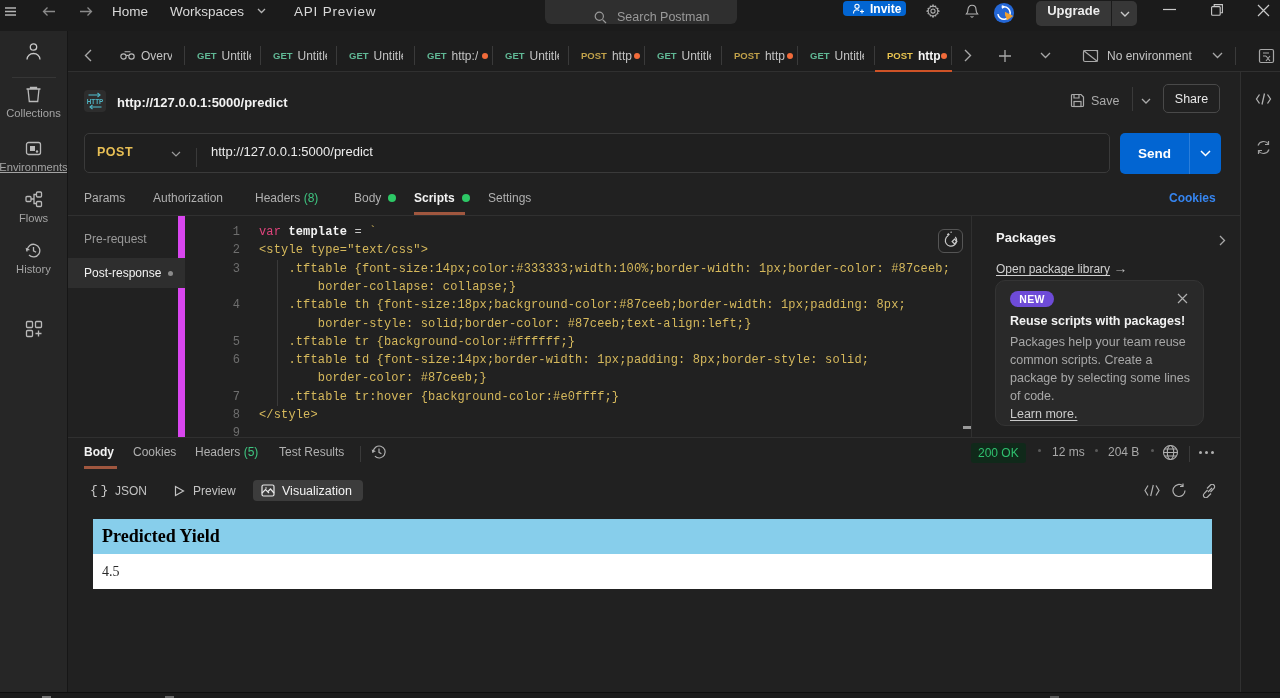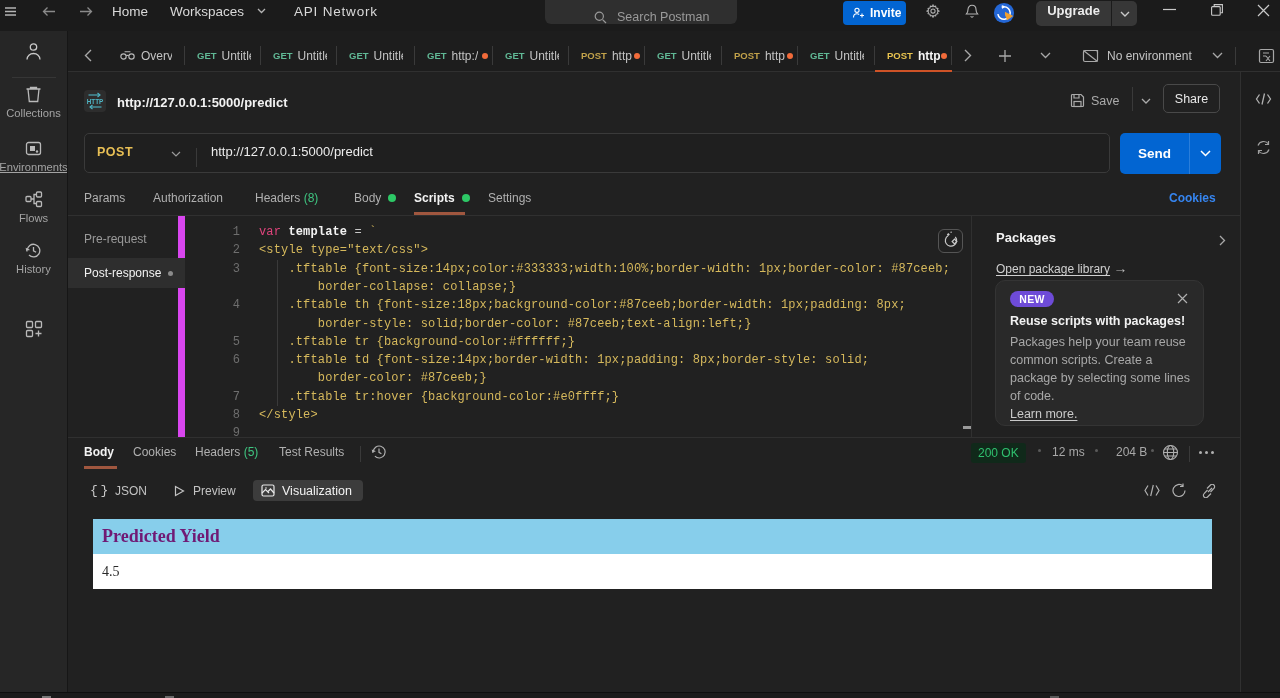--- a/index.html
+++ b/index.html
@@ -100,28 +100,28 @@
       <svg width="14" height="11" viewBox="0 0 14 11">
         <g stroke="#8a8a8a" stroke-width="1.3" fill="none">
           <path d="M1 5.5h11.5M8.5 1.5l4 4-4 4"></path>
         </g>
       </svg>
     </div>
   <div class="item" style="left:112px;">Home</div>
   <div class="item" style="left:170px;">Workspaces<svg style="margin-left:13px" width="9" height="6" viewBox="0 0 9 6">
         <path d="M1 1l3.5 3.5L8 1" stroke="#b4b4b4" stroke-width="1.3" fill="none"></path>
       </svg></div>
-  <div class="item" style="left:294px; letter-spacing:.8px;">API Network</div>
+  <div class="item" style="left:294px; letter-spacing:.8px;">API Preview</div>
   <div style="position:absolute; left:545px; top:0; height:24px; width:192px; background:#2f2f2f; border-radius:0 0 6px 6px; display:flex; align-items:flex-end; font-size:12.5px; color:#9a9a9a;padding-left:16px;">
     <svg style="margin-left:33px; margin-right:10px;" width="13" height="13" viewBox="0 0 13 13">
         <circle cx="5.3" cy="5.3" r="4.1" stroke="#9a9a9a" stroke-width="1.2" fill="none"></circle>
         <path d="M8.6 8.6L12 12" stroke="#9a9a9a" stroke-width="1.2"></path>
       </svg>
     Search Postman</div>
-  <div style="position:absolute; left:843px; top:1px; height:24px; width:63px; background:#0265d2; border-radius:4px; color:#fff; font-size:12px; font-weight:bold; display:flex; align-items:center;">
+  <div style="position:absolute; left:843px; top:1px; height:15px; width:63px; background:#0265d2; border-radius:4px; color:#fff; font-size:12px; font-weight:bold; display:flex; align-items:center;">
     <svg width="13" height="12" viewBox="0 0 13 12" style="margin-left:9px; margin-right:5px;">
         <g stroke="#fff" stroke-width="1.1" fill="none">
           <circle cx="5" cy="3.3" r="2.1"></circle>
           <path d="M1.5 10.5c0-2.2 1.6-3.7 3.5-3.7.8 0 1.6.3 2.2.7"></path>
           <path d="M10 6.5v4M8 8.5h4"></path>
         </g>
       </svg>Invite</div>
   <div class="item" style="left:926px;">
       <svg width="14" height="14" viewBox="0 0 16 16">
         <g stroke="#b4b4b4" stroke-width="1.2" fill="none">
@@ -488,21 +488,21 @@
             <path d="M2.2 8a6 6 0 1 1 1.7 4.2"></path>
             <path d="M2 9l-.5-2.6L4.3 7.5"></path>
             <path d="M8 4.5v3.8l2.4 1.4"></path>
           </g>
         </svg>
       </div>
     <div style="position:absolute; left:903px; top:5px; height:20px; padding:0 7px; background:#10291a; border-radius:3px; display:flex; align-items:center; color:#2fc06e; font-size:12px;">200 OK</div>
     <div style="position:absolute; left:970px; top:11px; width:3px; height:3px; border-radius:50%; background:#5a5a5a;"></div>
     <div class="t" style="left:984px; color:#a8a8a8;">12 ms</div>
     <div style="position:absolute; left:1027px; top:11px; width:3px; height:3px; border-radius:50%; background:#5a5a5a;"></div>
-    <div class="t" style="left:1040px; color:#a8a8a8;margin-left:8px;">204 B</div>
+    <div class="t" style="left:1040px; color:#a8a8a8;">204 B</div>
     <div style="position:absolute; left:1083px; top:11px; width:3px; height:3px; border-radius:50%; background:#5a5a5a;"></div>
     <div class="t" style="left:1094px;">
         <svg width="17" height="17" viewBox="0 0 17 17">
           <g stroke="#b0b0b0" stroke-width="1.1" fill="none">
             <circle cx="8.5" cy="8.5" r="7"></circle>
             <ellipse cx="8.5" cy="8.5" rx="3.2" ry="7"></ellipse>
             <path d="M1.5 8.5h14M2.5 5h12M2.5 12h12"></path>
           </g>
         </svg>
       </div>
@@ -548,21 +548,21 @@
     <div style="position:absolute; left:1134px; top:13px;">
         <svg width="14" height="14" viewBox="0 0 14 14">
           <g stroke="#b0b0b0" stroke-width="1.2" fill="none">
             <path d="M6 8l4-4M5 4.5L8.5 1a2.4 2.4 0 0 1 3.4 3.4L8.5 8M9 9.5L5.5 13a2.4 2.4 0 0 1-3.4-3.4L5.5 6"></path>
           </g>
         </svg>
       </div>
   </div>
   <div id="viztable">
     <div style="height:35px; background:#87ceeb; display:flex; align-items:center;">
-      <span style="margin-left:9px; font-family:'Liberation Serif',serif; font-size:18px; font-weight:bold; color:#701a75;">Predicted Yield</span>
+      <span style="margin-left:9px; font-family:'Liberation Serif',serif; font-size:18px; font-weight:bold; color:#000000;">Predicted Yield</span>
     </div>
     <div style="height:35px; background:#ffffff; display:flex; align-items:center;">
       <span style="margin-left:9px; font-family:'Liberation Serif',serif; font-size:14px; color:#2a2a2a;">4.5</span>
     </div>
   </div>
 </div>
 <div id="statusbar">
   <div style="position:absolute; left:42px; top:3px; width:9px; height:3px; background:#7a7a7a;"></div>
   <div style="position:absolute; left:165px; top:3px; width:9px; height:3px; background:#6a6a6a;"></div>
   <div style="position:absolute; left:1050px; top:3px; width:9px; height:3px; background:#5a5a5a;"></div>

